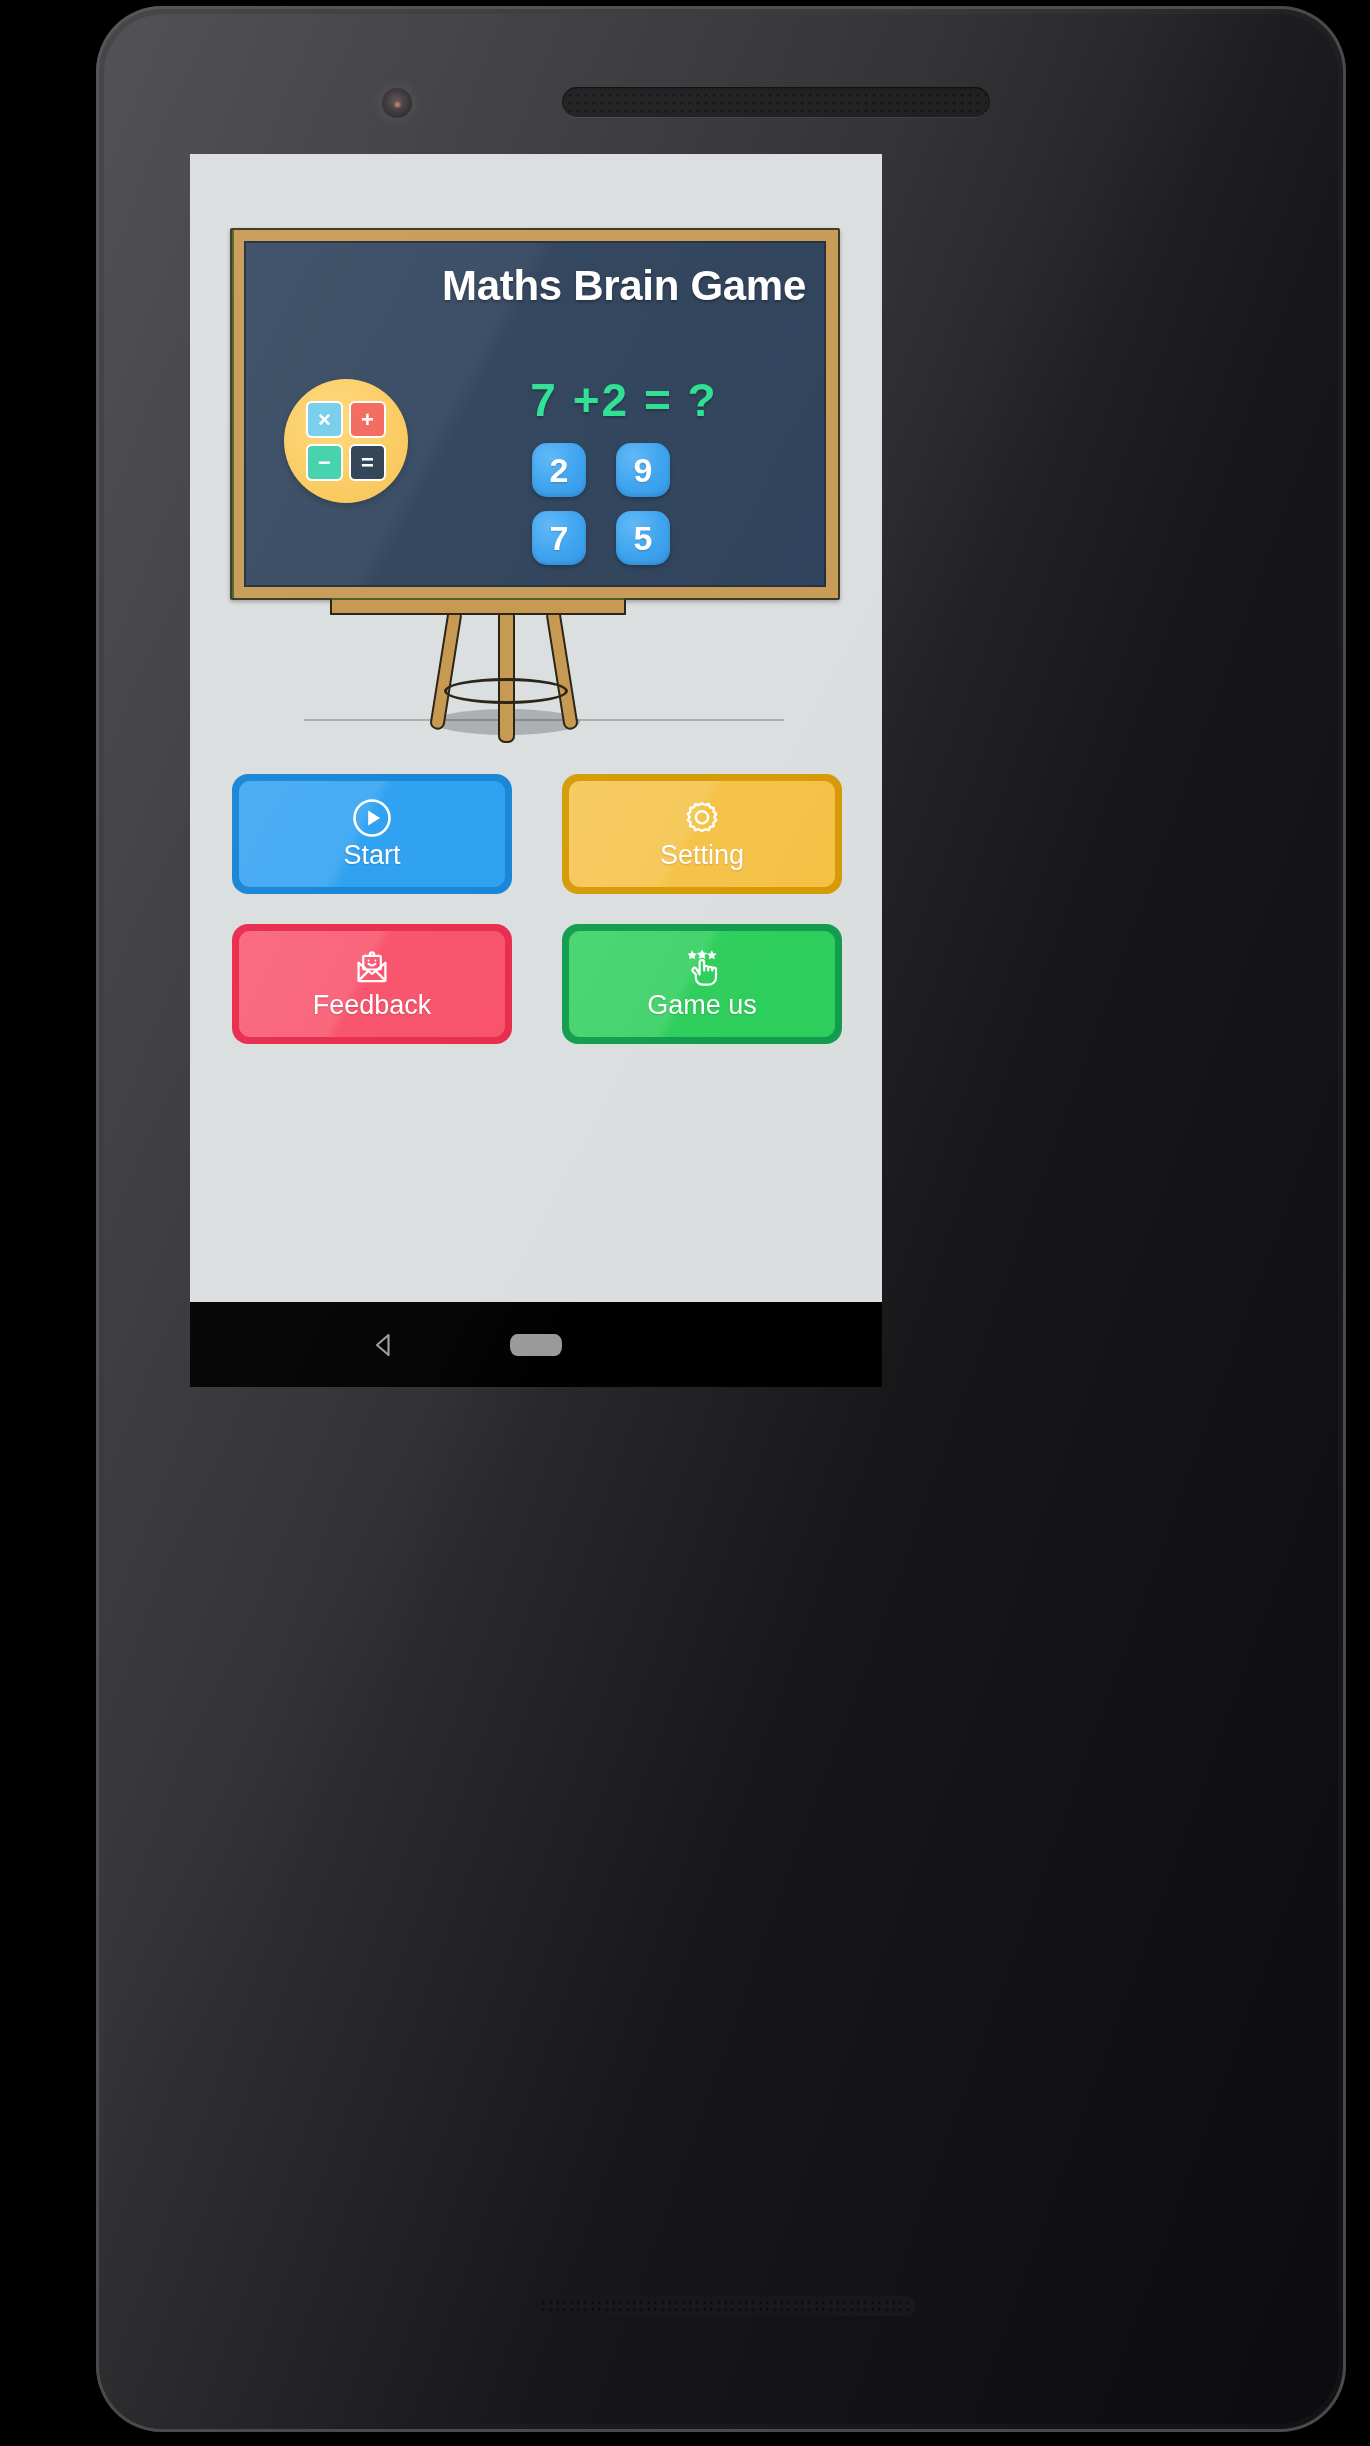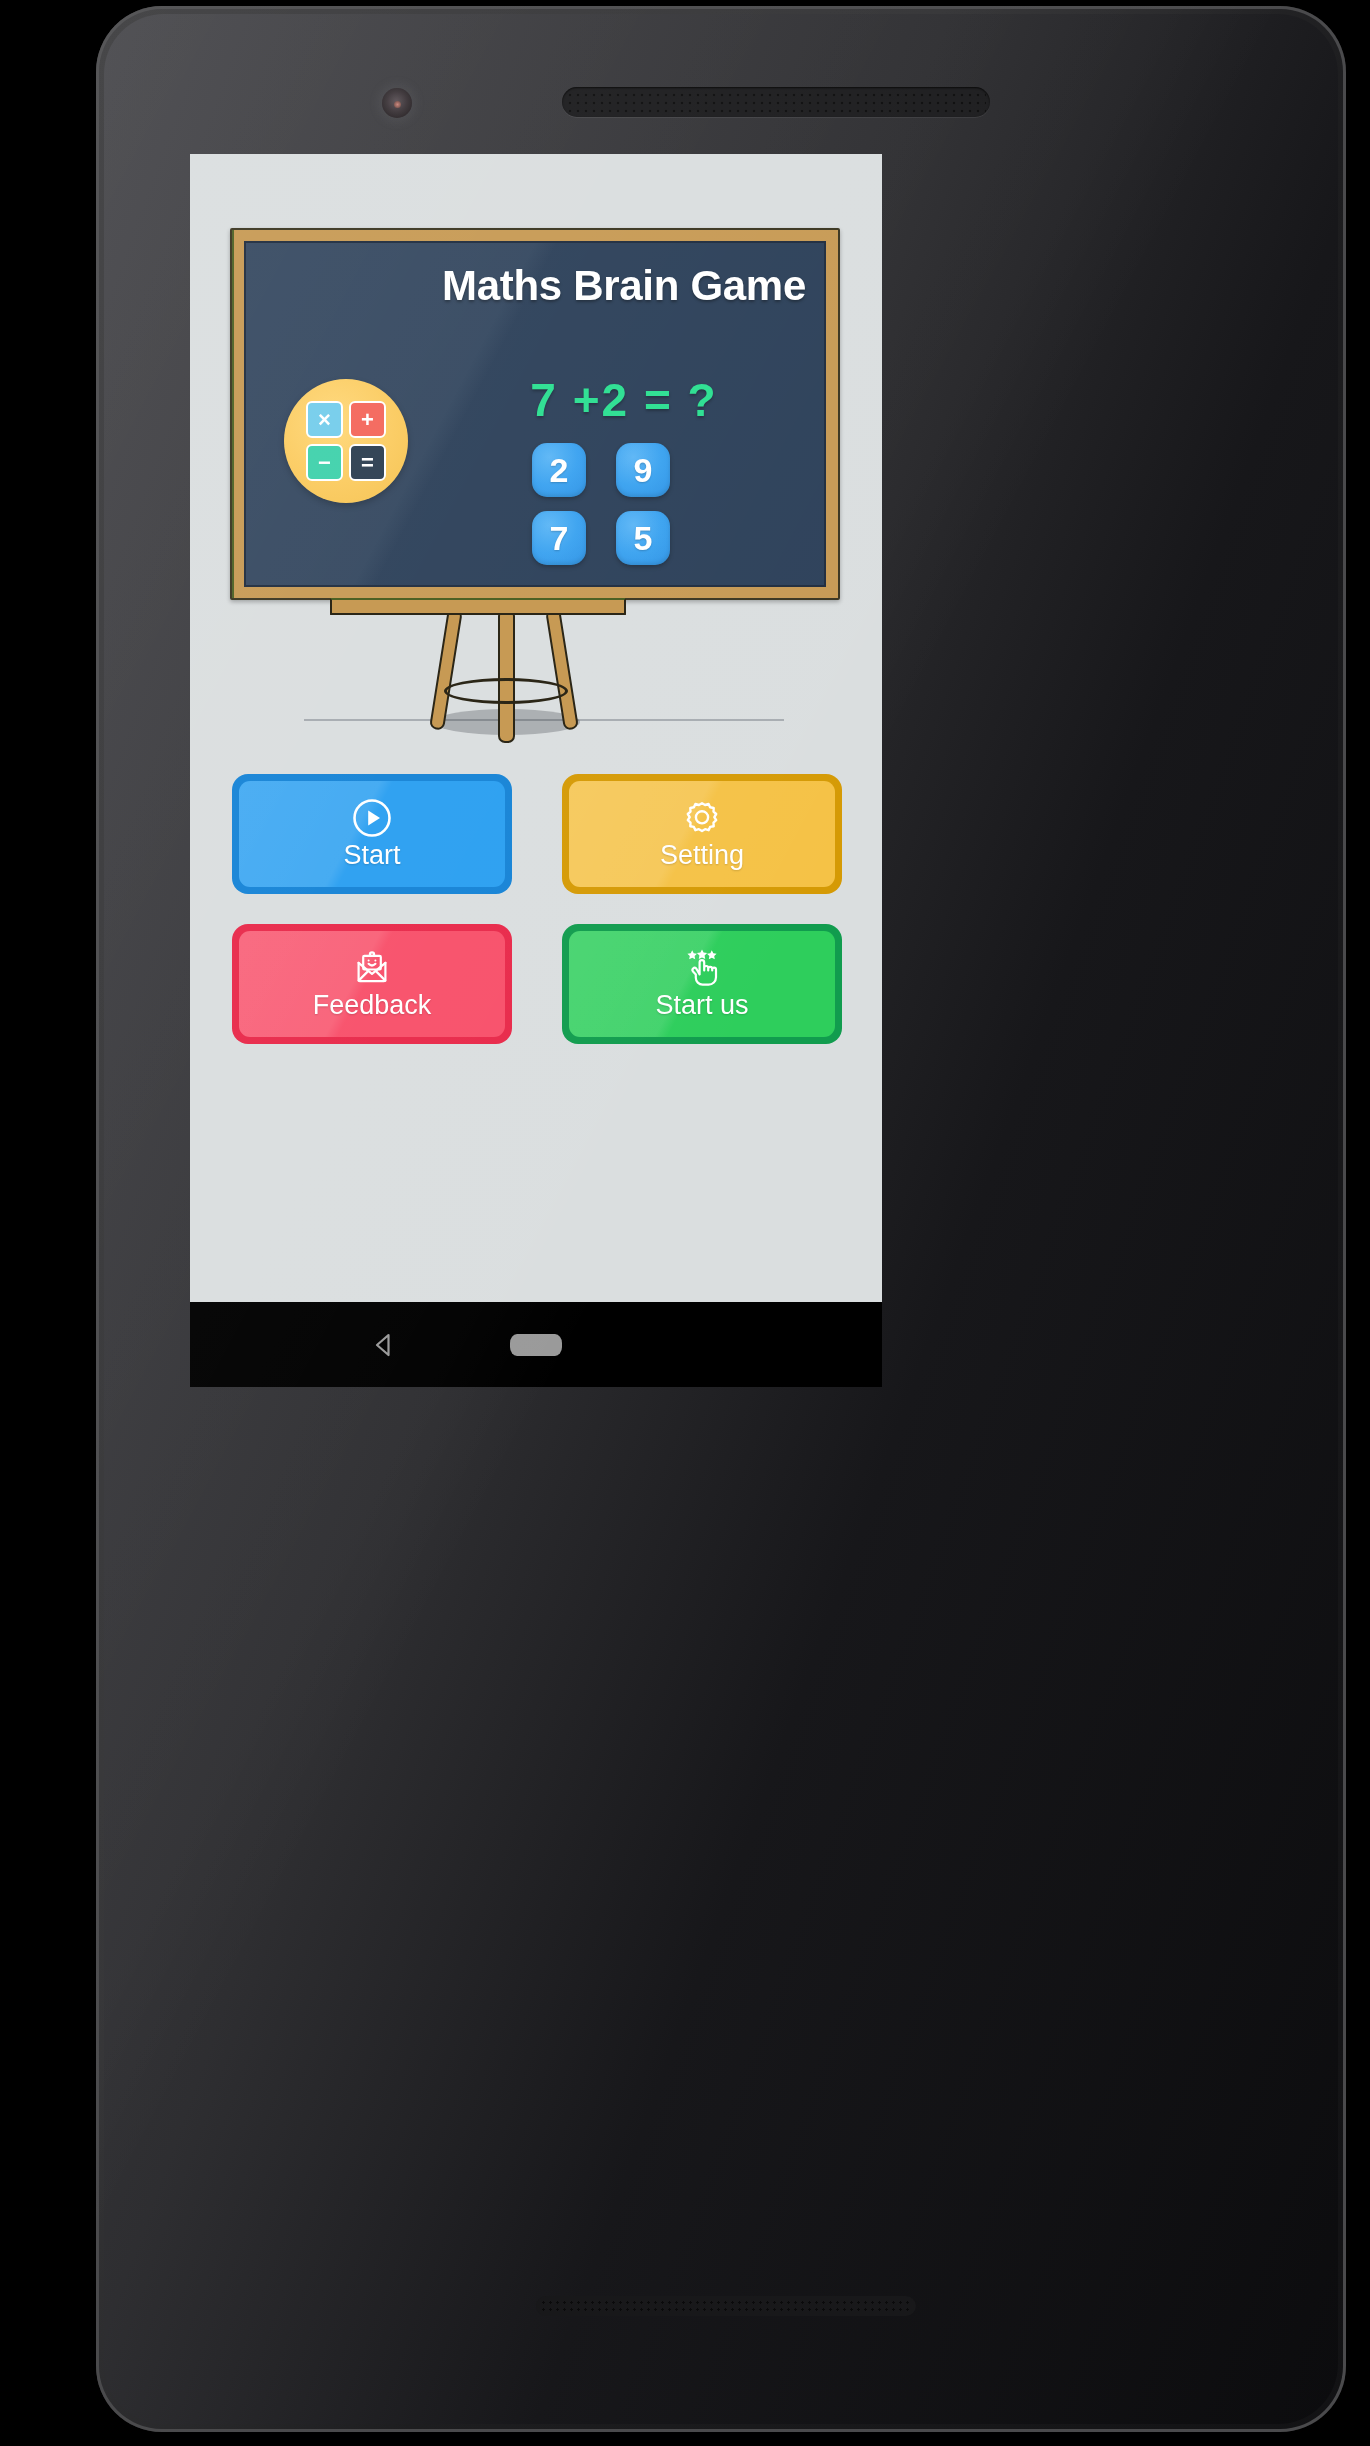--- a/index.html
+++ b/index.html
@@ -407,21 +407,21 @@
                   <path d="M20.6 27.4 V15.4 a2.3 2.3 0 0 1 4.6 0 v8.0
                            v-2.4 a2.0 2.0 0 0 1 4.0 0 v2.4
                            v-1.6 a2.0 2.0 0 0 1 4.0 0 v1.6
                            v-.9 a1.9 1.9 0 0 1 3.8 0 v7.7
                            a7.4 7.4 0 0 1 -7.4 7.4 h-6.0
                            a6.8 6.8 0 0 1 -6.8 -6.8 v-3.4
                            l-2.8 -3.0 a2.2 2.2 0 0 1 3.1 -3.1 Z"></path>
                 </g>
               </svg>
             </span>
-            <span class="btn-label">Start us</span>
+            <span class="btn-label">Game us</span>
           </div>
         </div>
 
       </div>
     </div>
 
     <div id="nav-bar">
       <div id="nav-back-button">
         <svg width="30" height="30" viewBox="0 0 30 30">
           <path d="M20.5 5 L9 15 L20.5 25 Z" fill="none" stroke="#9a9a9a" stroke-width="2.2" stroke-linejoin="round"></path>

